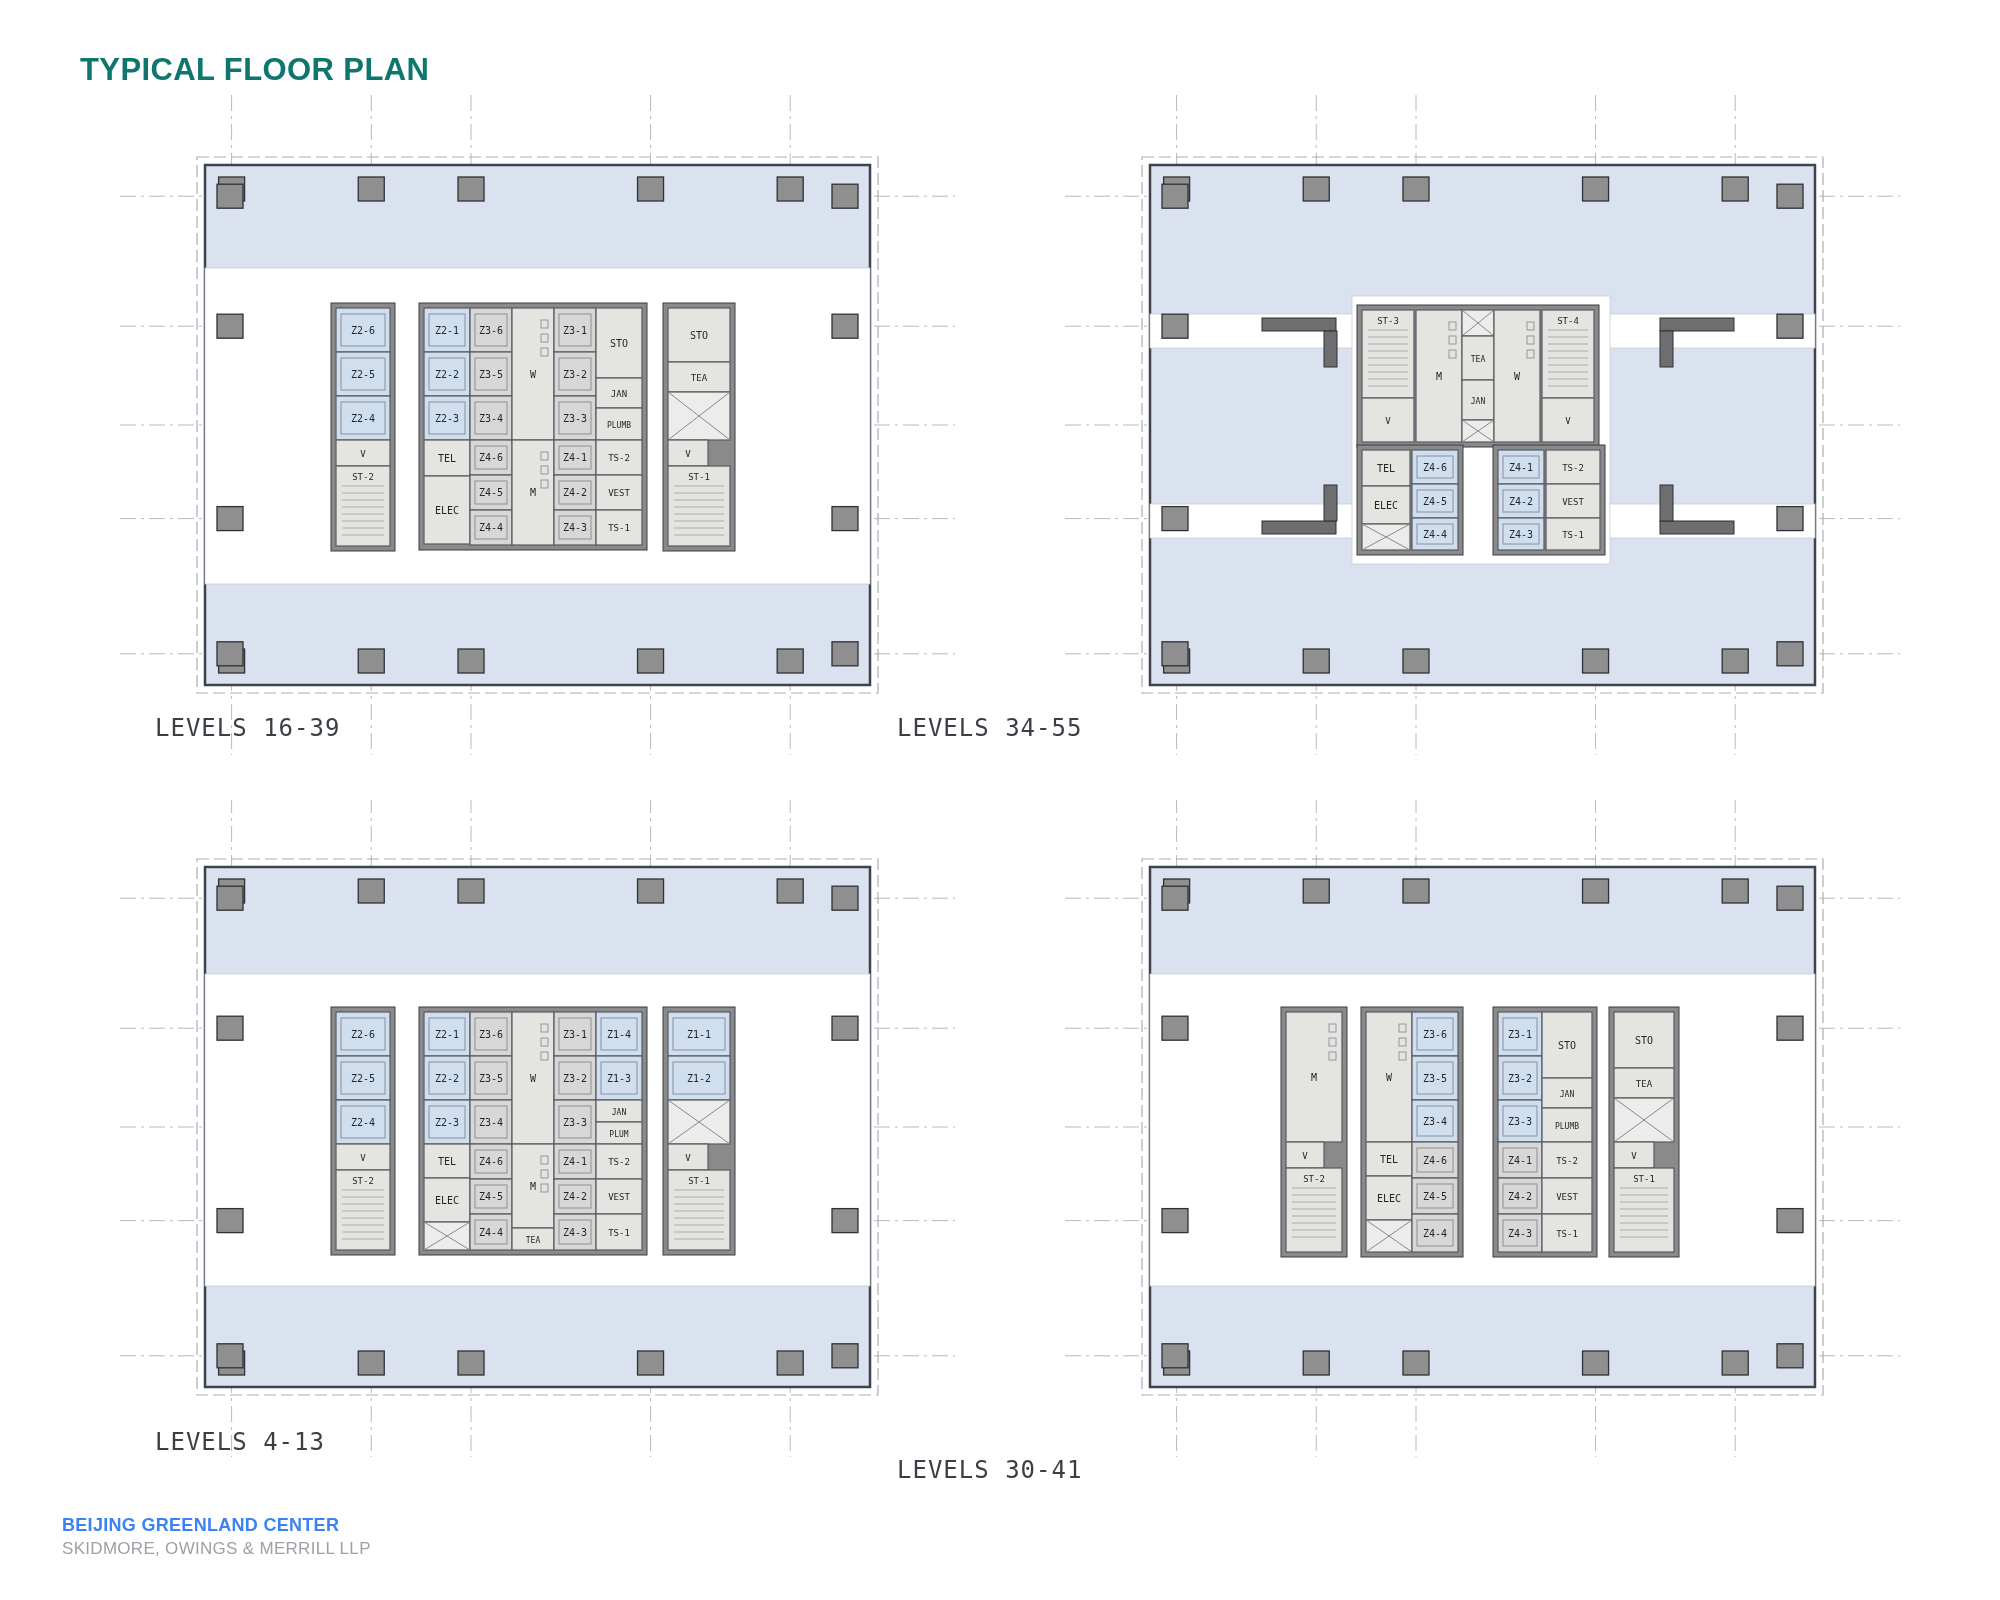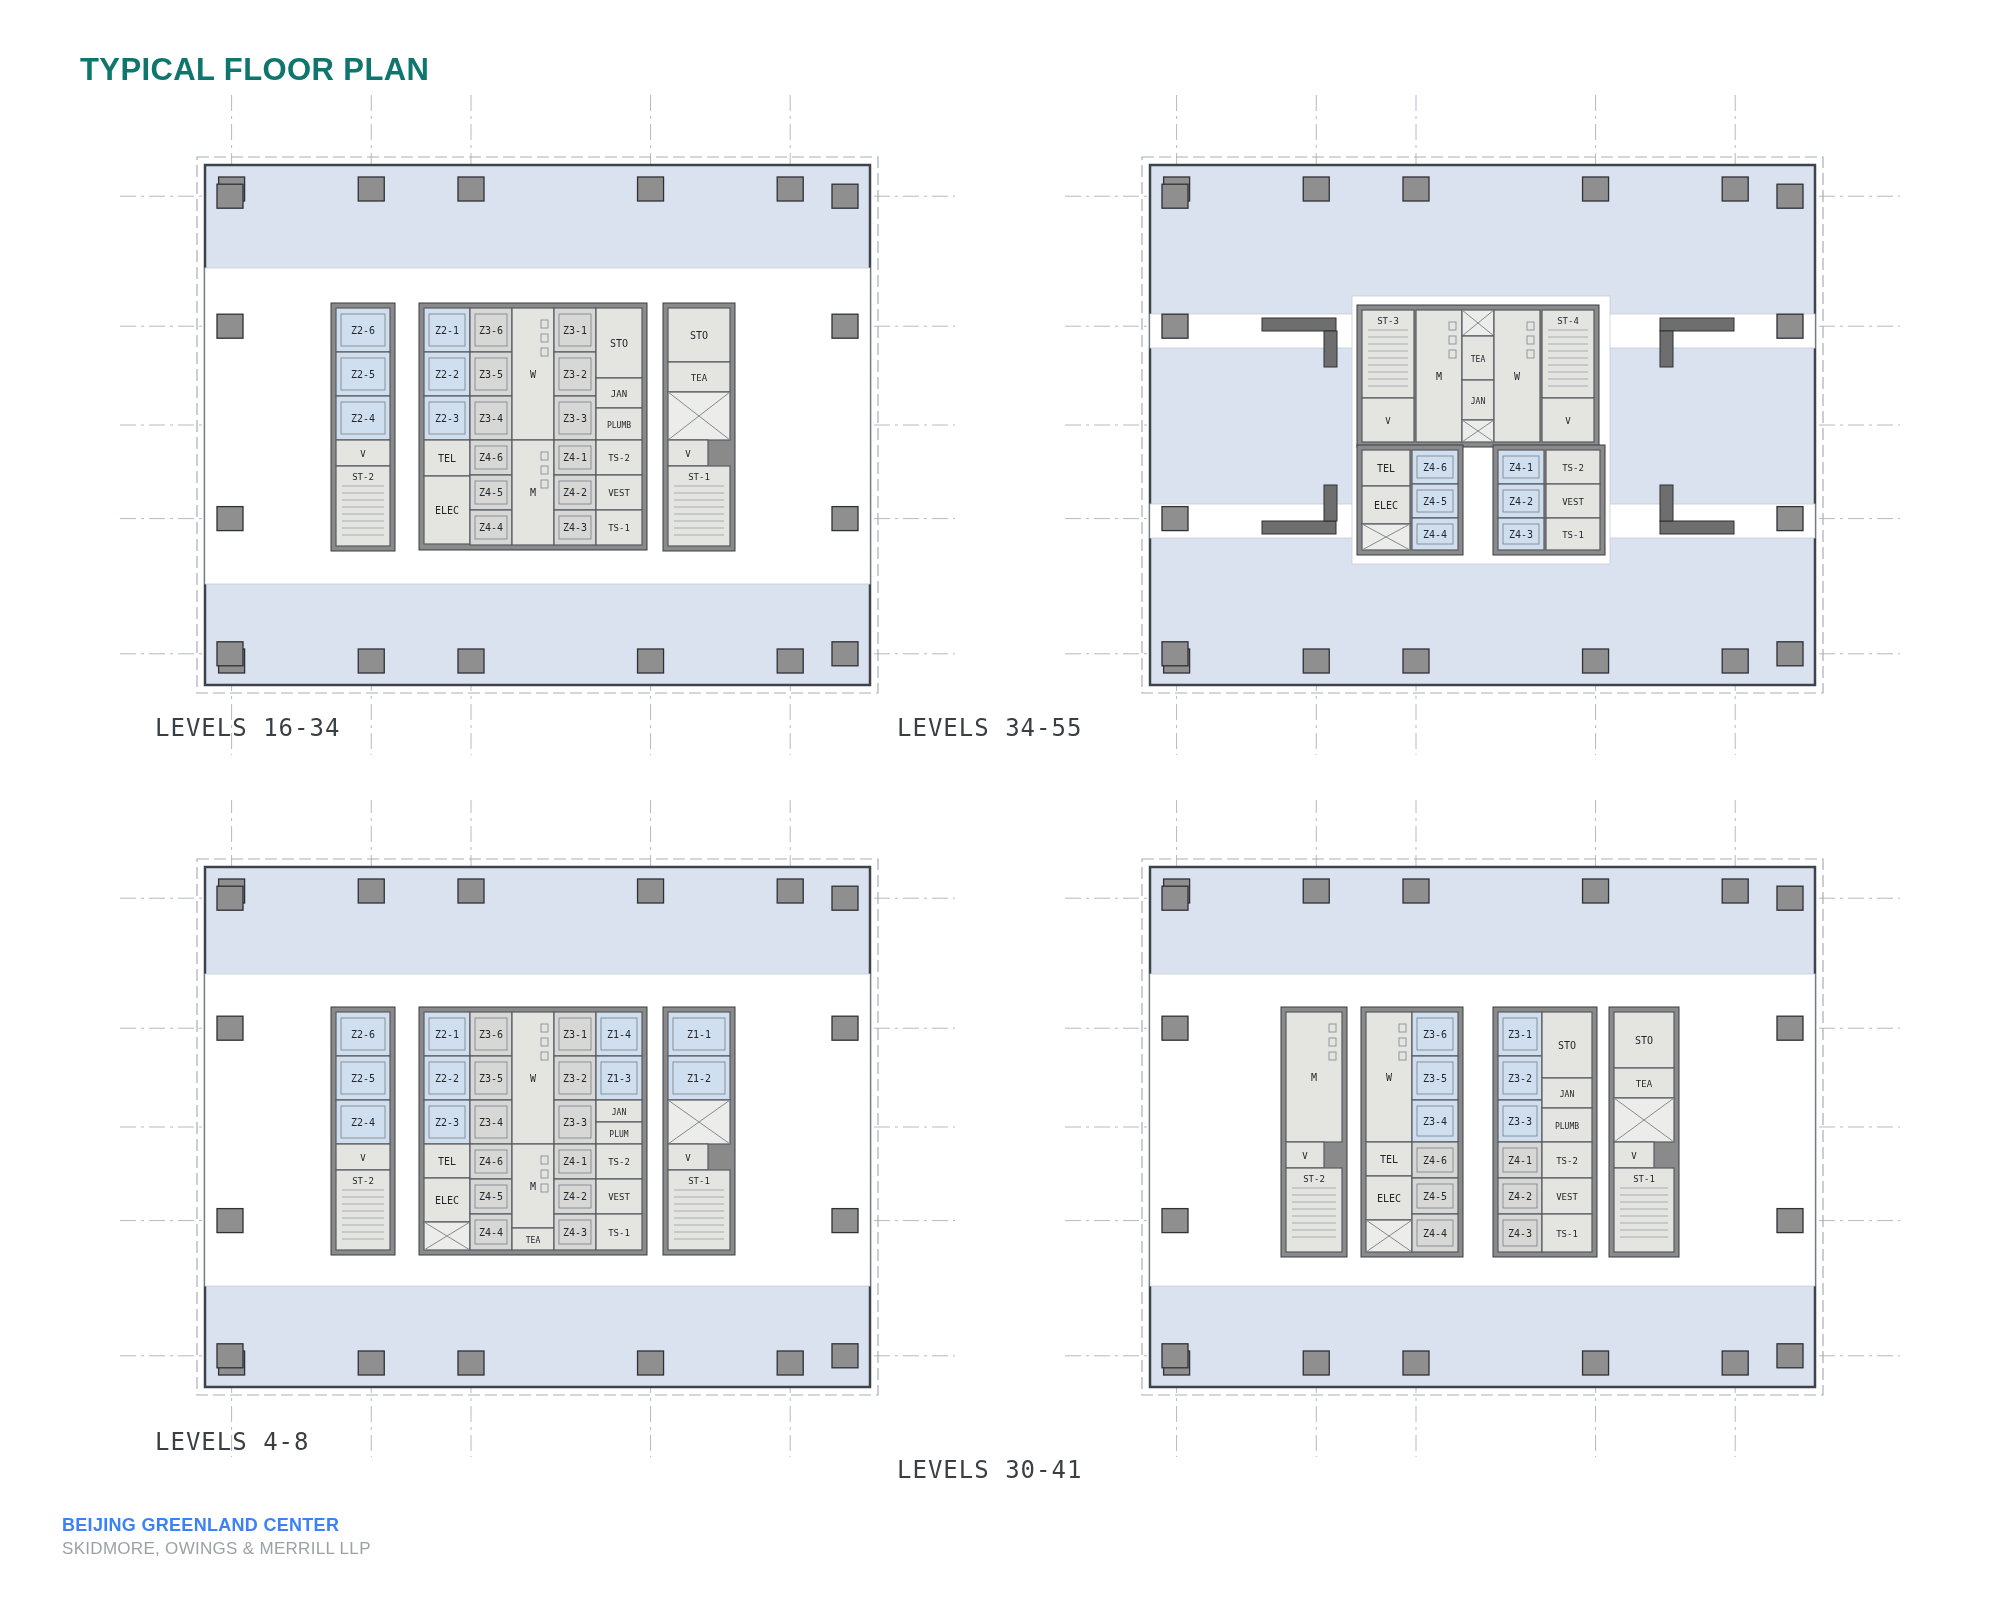--- a/index.html
+++ b/index.html
@@ -586,21 +586,21 @@
       <line x1="620" y1="402" x2="668" y2="402" stroke="#9a9ea5" stroke-width="0.8"></line>
       <line x1="620" y1="409" x2="668" y2="409" stroke="#9a9ea5" stroke-width="0.8"></line>
       <line x1="620" y1="416" x2="668" y2="416" stroke="#9a9ea5" stroke-width="0.8"></line>
       <line x1="620" y1="423" x2="668" y2="423" stroke="#9a9ea5" stroke-width="0.8"></line>
       <line x1="620" y1="430" x2="668" y2="430" stroke="#9a9ea5" stroke-width="0.8"></line>
       <line x1="620" y1="437" x2="668" y2="437" stroke="#9a9ea5" stroke-width="0.8"></line>
       <text x="644" y="382" text-anchor="middle" font-size="9" fill="#24262a">ST-1</text>
     </svg>
 </div>
 
-<div class="plan-label" id="pl0">LEVELS 16-34</div>
+<div class="plan-label" id="pl0">LEVELS 16-39</div>
 <div class="plan-label" id="pl1">LEVELS 34-55</div>
-<div class="plan-label" id="pl2">LEVELS 4-8</div>
+<div class="plan-label" id="pl2">LEVELS 4-13</div>
 <div class="plan-label" id="pl3">LEVELS 30-41</div>
 
 <div class="footer">
   <div class="proj">BEIJING GREENLAND CENTER</div>
   <div class="firm">SKIDMORE, OWINGS &amp; MERRILL LLP</div>
 </div>
 
 </body></html>

